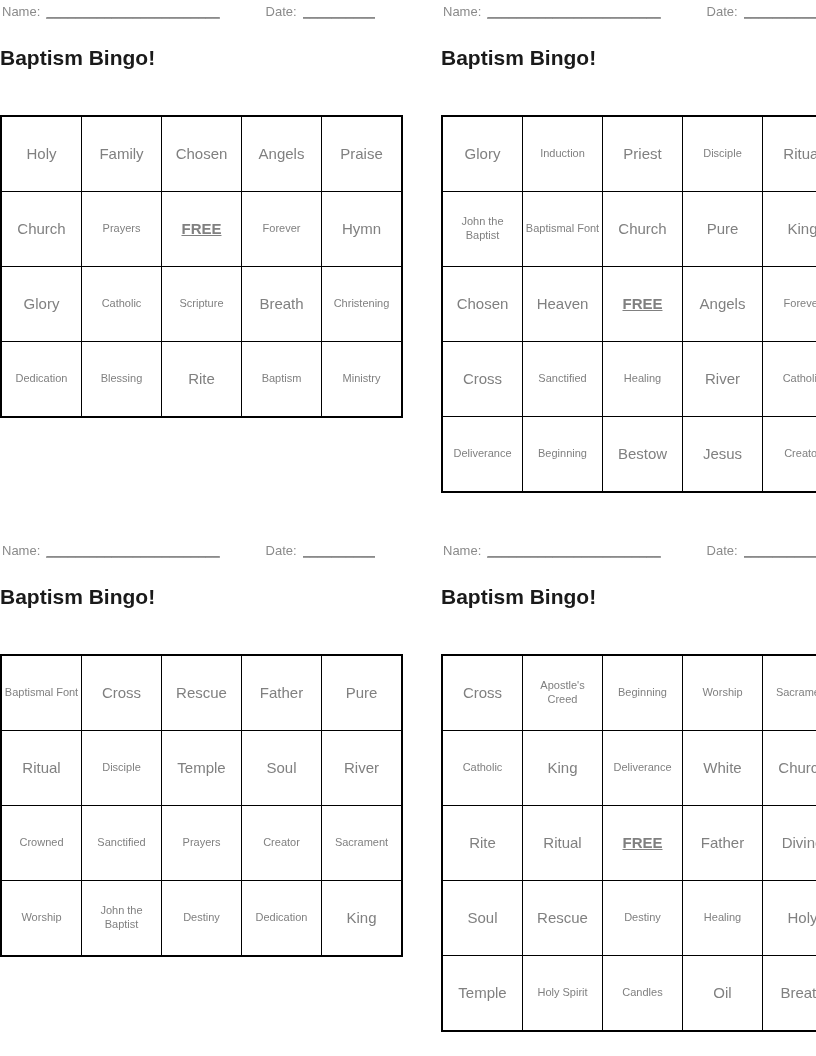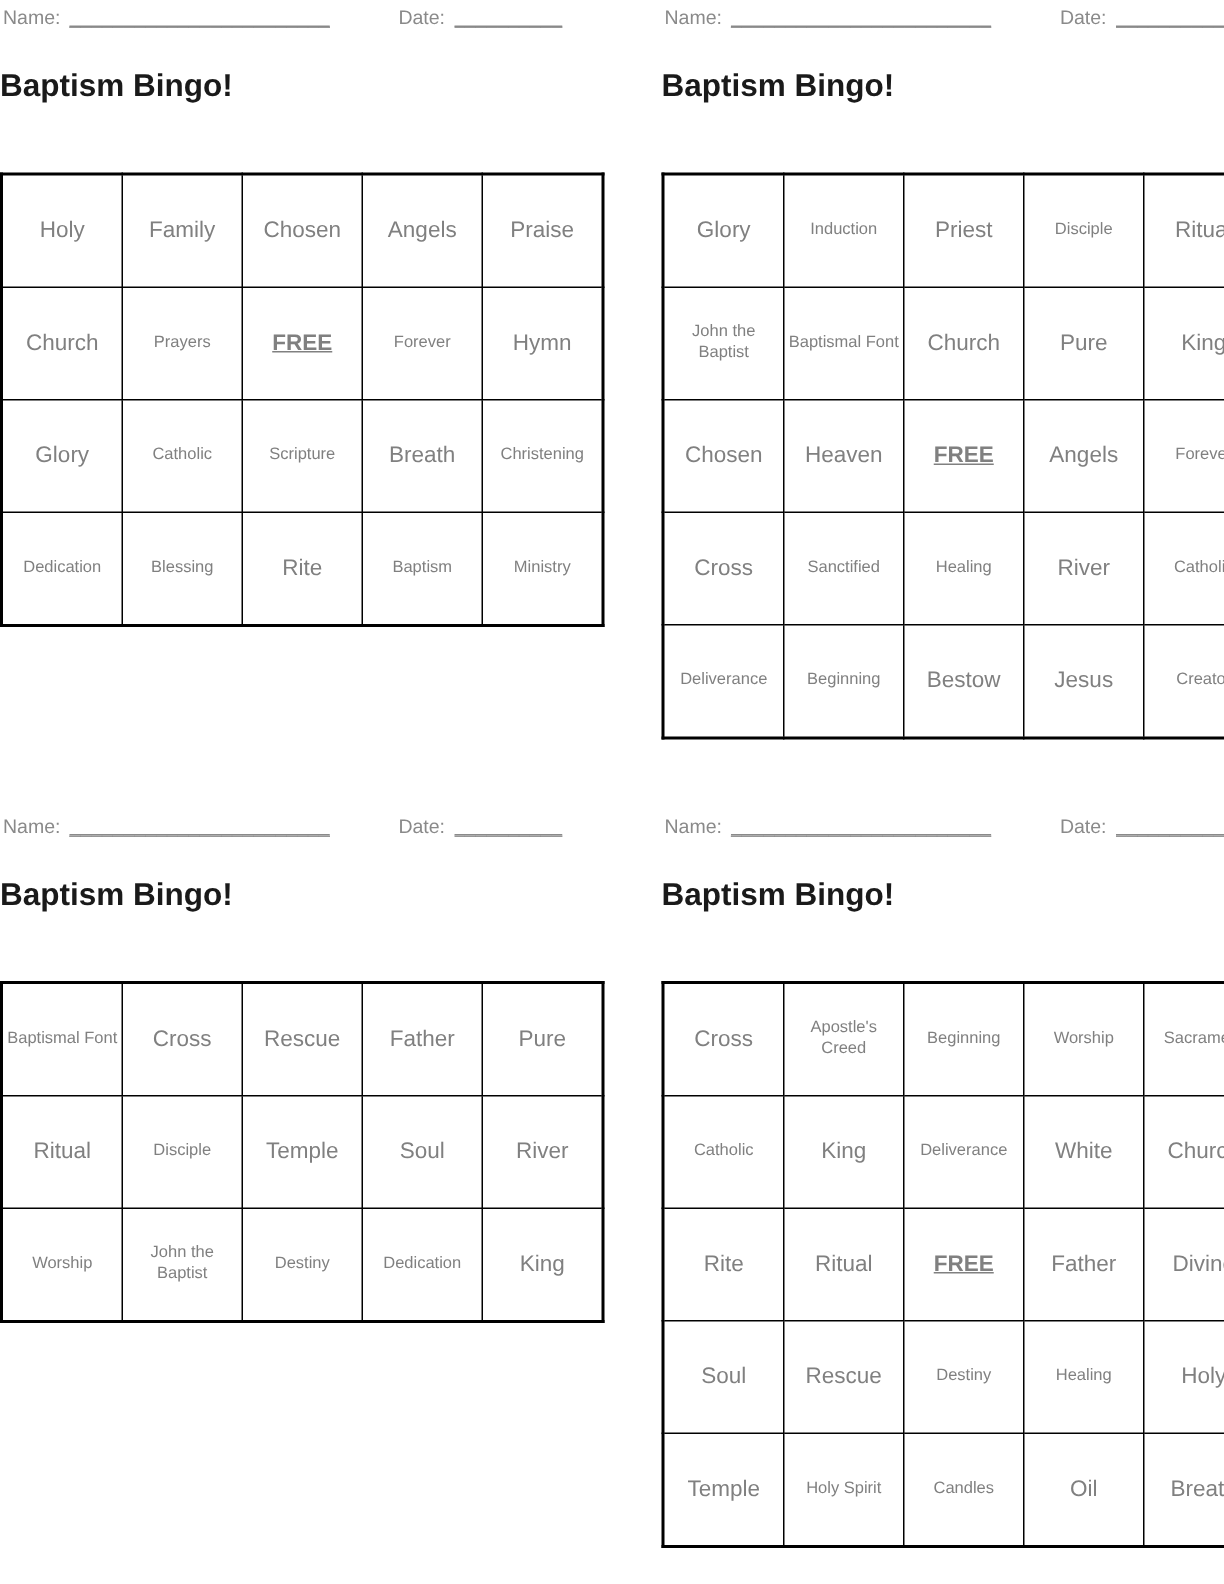--- a/index.html
+++ b/index.html
@@ -197,20 +197,27 @@
             <td class="lg">Pure</td>
           </tr>
           <tr>
             <td class="lg">Ritual</td>
             <td class="sm">Disciple</td>
             <td class="lg">Temple</td>
             <td class="lg">Soul</td>
             <td class="lg">River</td>
           </tr>
           <tr>
+            <td class="sm">Crowned</td>
+            <td class="sm">Sanctified</td>
+            <td class="sm">Prayers</td>
+            <td class="sm">Creator</td>
+            <td class="sm">Sacrament</td>
+          </tr>
+          <tr>
             <td class="sm">Worship</td>
             <td class="sm">John the Baptist</td>
             <td class="sm">Destiny</td>
             <td class="sm">Dedication</td>
             <td class="lg">King</td>
           </tr>
         </tbody>
       </table>
   </div>
 

